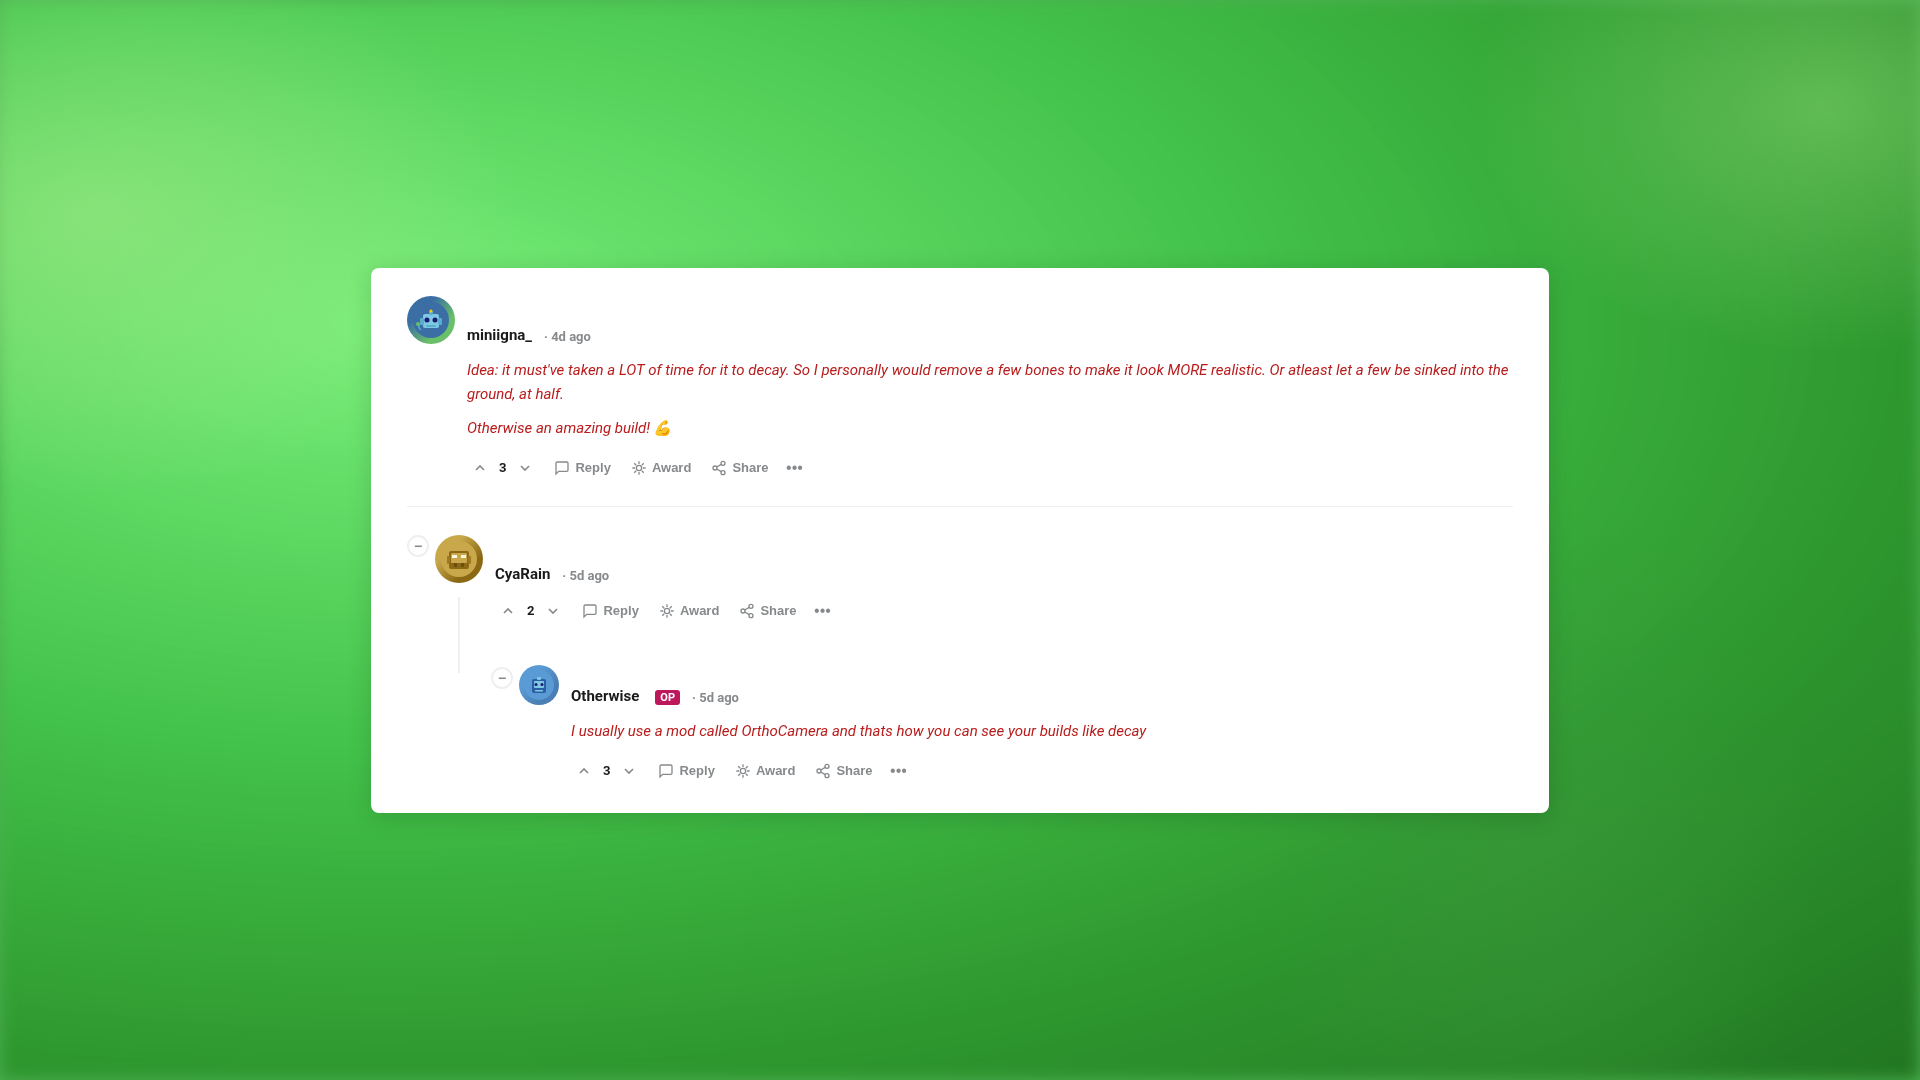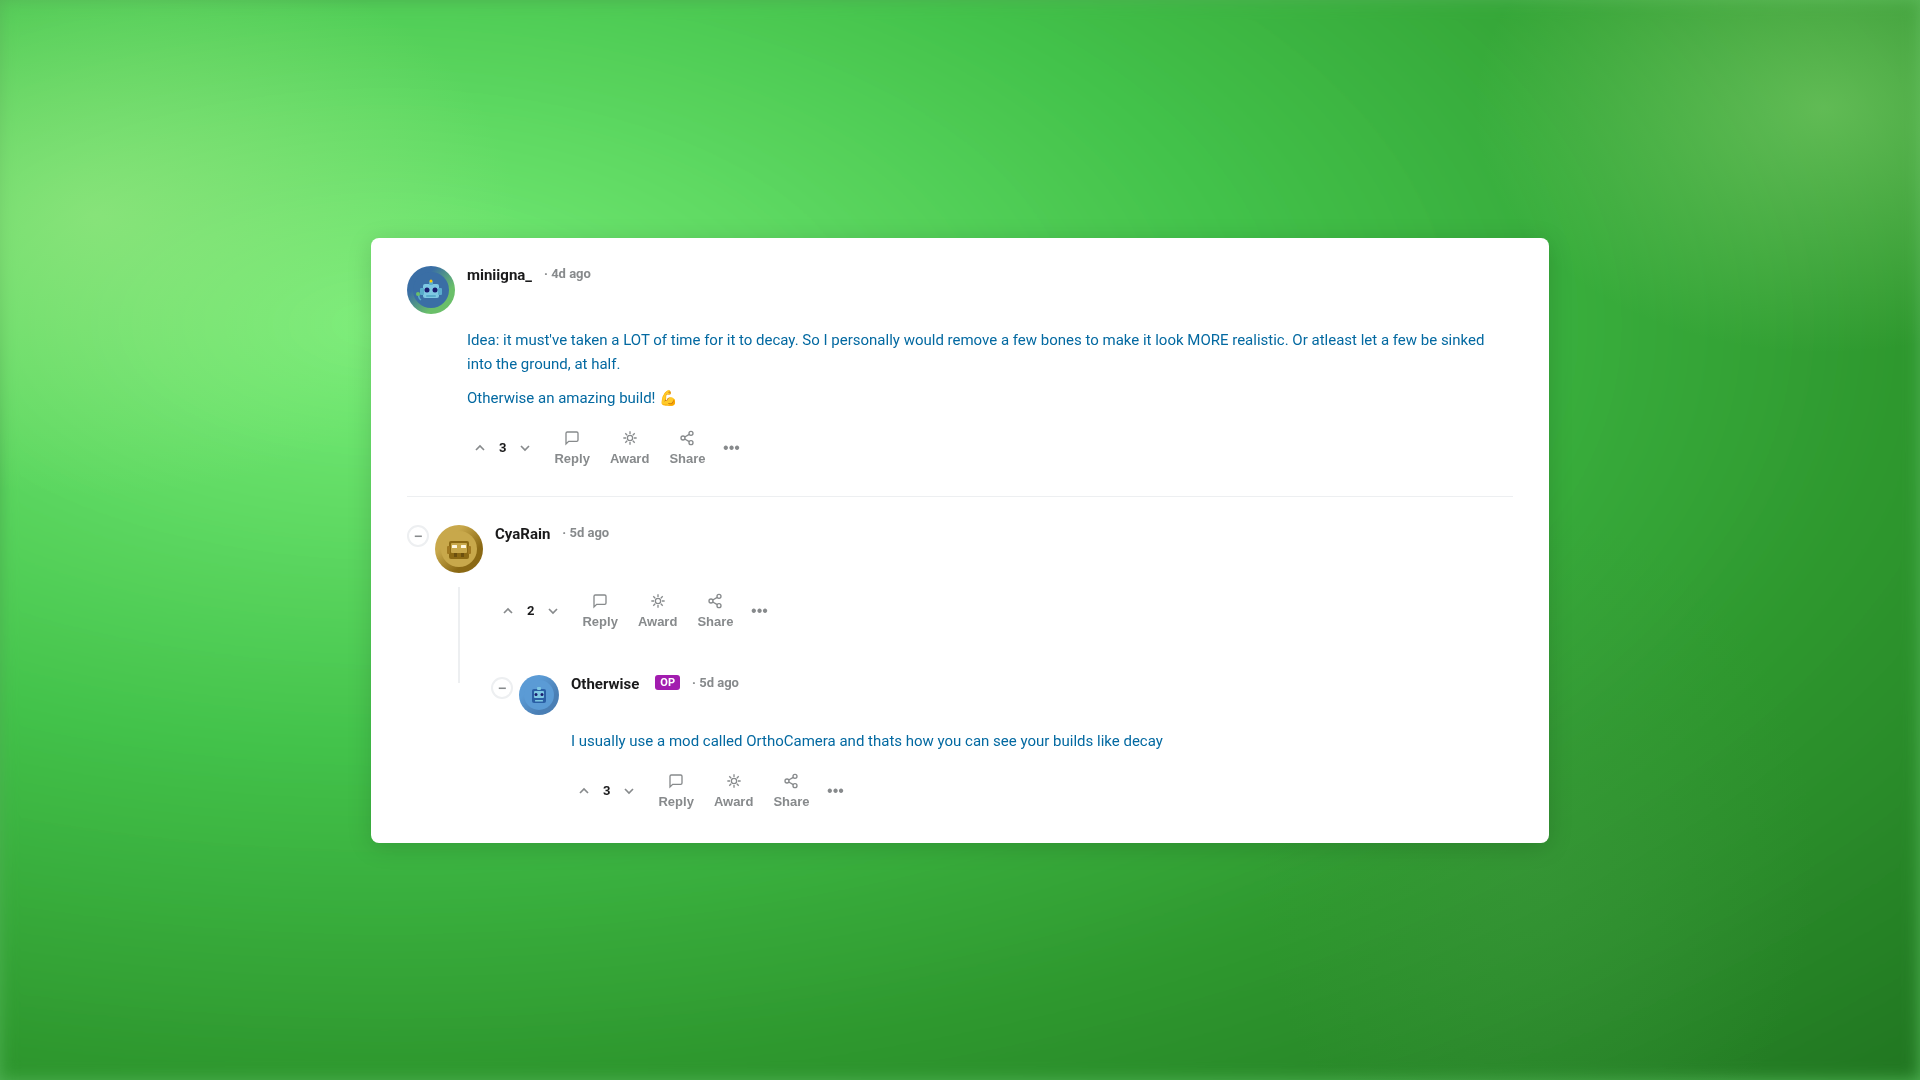--- a/index.html
+++ b/index.html
@@ -46,21 +46,21 @@
       overflow: hidden;
     }
 
     .comment {
       padding: 28px 36px 0 36px;
       position: relative;
     }
 
     .comment-header {
       display: flex;
-      align-items: flex-start;
+      align-items: flex-end;
       gap: 12px;
       margin-bottom: 14px;
     }
 
     .avatar {
       width: 48px;
       height: 48px;
       border-radius: 50%;
       overflow: hidden;
       flex-shrink: 0;
@@ -98,41 +98,42 @@
     }
 
     .username {
       font-weight: 700;
       font-size: 15px;
       color: #1a1a1b;
     }
 
     .op-badge {
       display: inline-block;
-      background: #a21caf;
+      background: #be185d;
       color: white;
       font-size: 11px;
       font-weight: 700;
       padding: 1px 5px;
       border-radius: 3px;
       margin-left: 4px;
     }
 
     .timestamp {
       color: #878a8c;
       font-size: 13px;
       font-weight: bold;
     }
 
     .comment-body {
       font-size: 15px;
-      color: #0369a1;
+      color: #b91c1c;
       line-height: 1.6;
       margin-bottom: 14px;
       padding-left: 60px;
+      font-style: italic;
     }
 
     .comment-body p + p {
       margin-top: 10px;
     }
 
     .comment-actions {
       display: flex;
       align-items: center;
       gap: 4px;
@@ -146,21 +147,20 @@
       gap: 5px;
       padding: 6px 8px;
       border-radius: 2px;
       border: none;
       background: none;
       cursor: pointer;
       color: #878a8c;
       font-size: 13px;
       font-weight: 700;
       transition: background 0.1s;
-      flex-direction: column;
     }
 
     .vote-section {
       display: flex;
       align-items: center;
       gap: 2px;
       margin-right: 4px;
     }
 
     .vote-btn {

